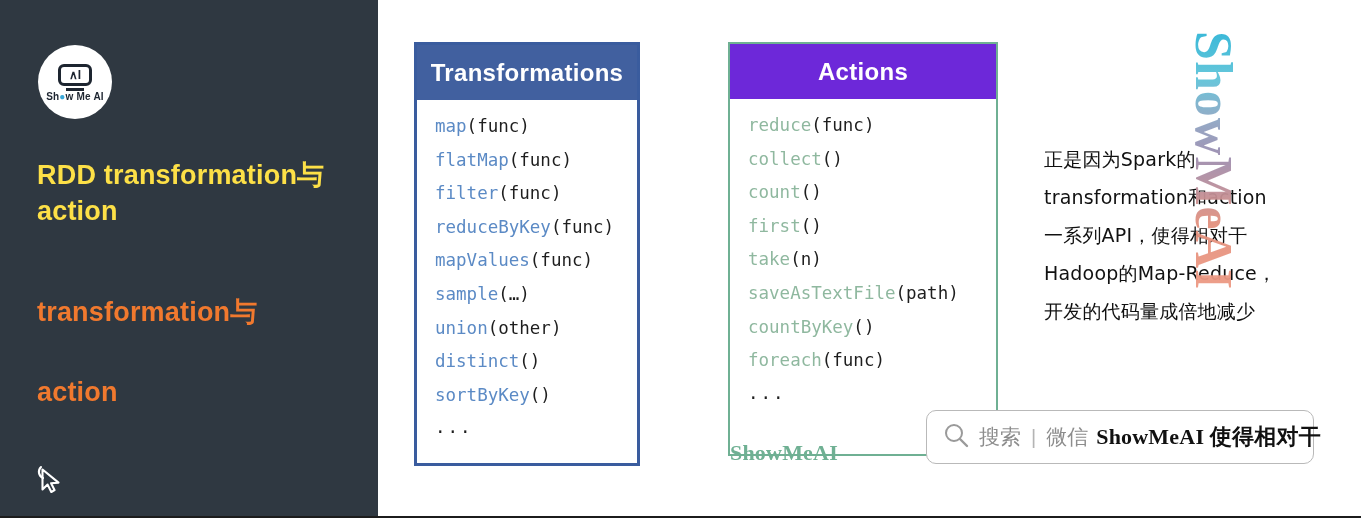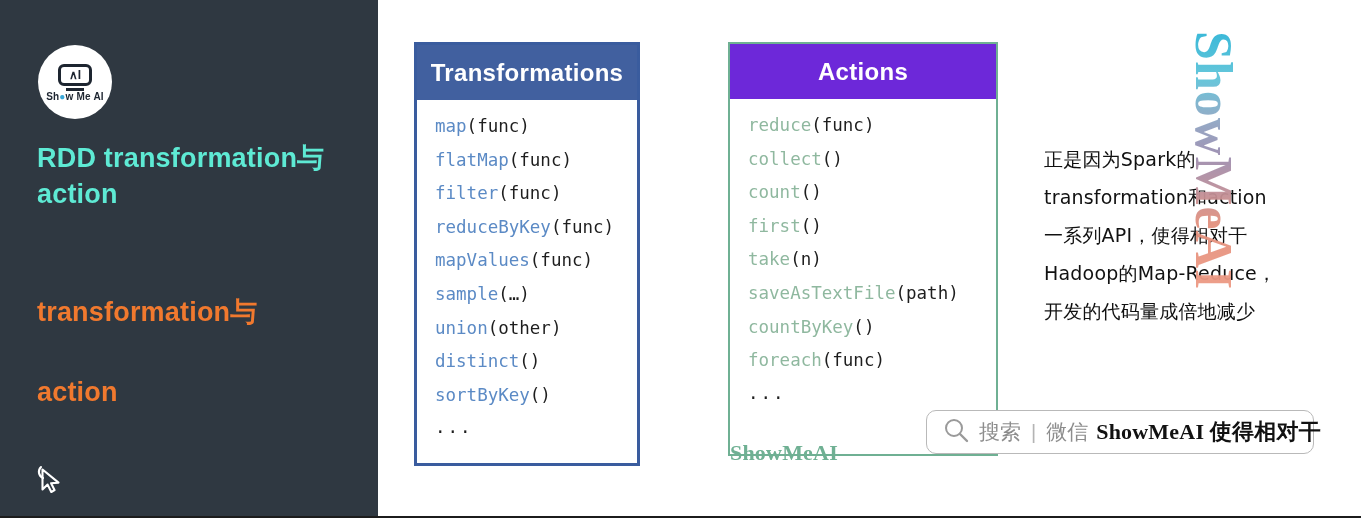--- a/index.html
+++ b/index.html
@@ -76,23 +76,23 @@
     white-space: nowrap;
     line-height: 1;
   }
   .logo-text .dot {
     color: #3aa8d8;
   }
 
   .side-title {
     position: absolute;
     left: 37px;
-    top: 140px;
+    top: 157px;
     width: 320px;
-    color: #5eead4;
+    color: #fde047;
     font-size: 27px;
     font-weight: 600;
     line-height: 1.35;
     letter-spacing: 0.2px;
   }
   .side-kw {
     position: absolute;
     left: 37px;
     color: #f1792e;
     font-size: 27px;
@@ -225,21 +225,21 @@
     white-space: nowrap;
     line-height: 60px;
   }
 
   
   .searchbar {
     position: absolute;
     left: 926px;
     top: 410px;
     width: 388px;
-    height: 44px;
+    height: 54px;
     border: 1.5px solid #b9b9b9;
     border-radius: 10px;
     background: #ffffff;
     display: flex;
     align-items: center;
     padding: 0 14px;
     box-sizing: border-box;
     gap: 8px;
   }
   .searchbar .sb-placeholder {

